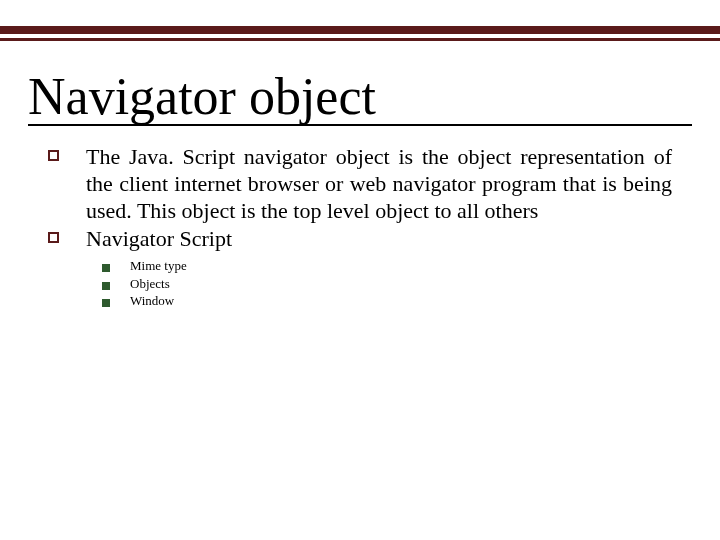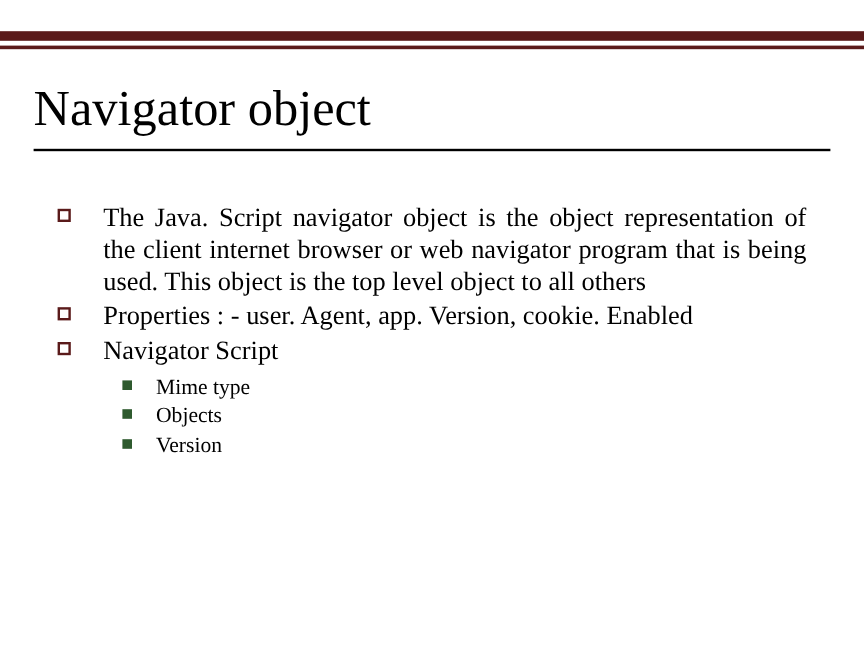--- a/index.html
+++ b/index.html
@@ -18,68 +18,67 @@
   .rule-top{
     position:absolute;left:0;right:0;top:26px;
     height:8px;background:#5a1a1a;
   }
   .rule-thin{
     position:absolute;left:0;right:0;top:38px;
     height:3px;background:#5a1a1a;
   }
   .title{
     position:absolute;left:28px;top:68px;
-    font-size:42px;line-height:1.1;
+    font-size:52px;line-height:1.1;
   }
   .title-underline{
     position:absolute;left:28px;right:28px;top:124px;
     height:2px;background:#000;
   }
   .body{
-    position:absolute;left:48px;right:48px;top:168px;
+    position:absolute;left:48px;right:48px;top:144px;
     font-size:22px;line-height:1.22;
   }
   ul.bullets{list-style:none;margin:0;padding:0}
   ul.bullets>li{
     position:relative;padding-left:38px;margin:0 0 2px 0;
     text-align:justify;
   }
   ul.bullets>li::before{
     content:"";position:absolute;left:0;top:6px;
     width:11px;height:11px;border:2px solid #5a1a1a;box-sizing:border-box;
   }
   ul.sub{list-style:none;margin:4px 0 0 0;padding:0}
   ul.sub>li{
     position:relative;padding-left:28px;margin:0;
-    font-size:18px;line-height:1.35;text-align:left;
+    font-size:13px;line-height:1.35;text-align:left;
   }
   ul.sub>li::before{
     content:"";position:absolute;left:0;top:7px;
     width:8px;height:8px;background:#2e5a2e;
   }
   .sub-wrap{margin-left:54px}
 </style>
 </head>
 <body>
 <div class="slide">
 
   <div class="rule-top"></div>
   <div class="rule-thin"></div>
 
   <div class="title">Navigator object</div>
   <div class="title-underline"></div>
 
   <div class="body">
     <ul class="bullets">
       <li><span>The Java. Script navigator object is the object representation of the client internet browser or web navigator program that is being used. This object is the top level object to all others</span></li>
-      <li><span>Properties : - user. Agent, app. Version, cookie. Enabled</span></li>
       <li><span>Navigator Script</span></li>
     </ul>
     <div class="sub-wrap">
       <ul class="sub">
         <li><span>Mime type</span></li>
         <li><span>Objects</span></li>
-        <li><span>Version</span></li>
+        <li><span>Window</span></li>
       </ul>
     </div>
   </div>
 
 </div>
 
 </body></html>

